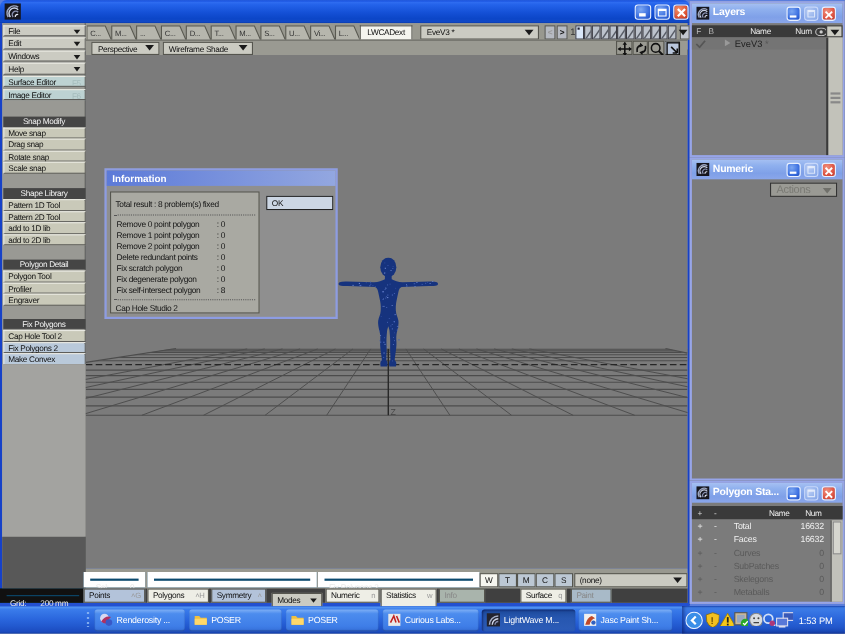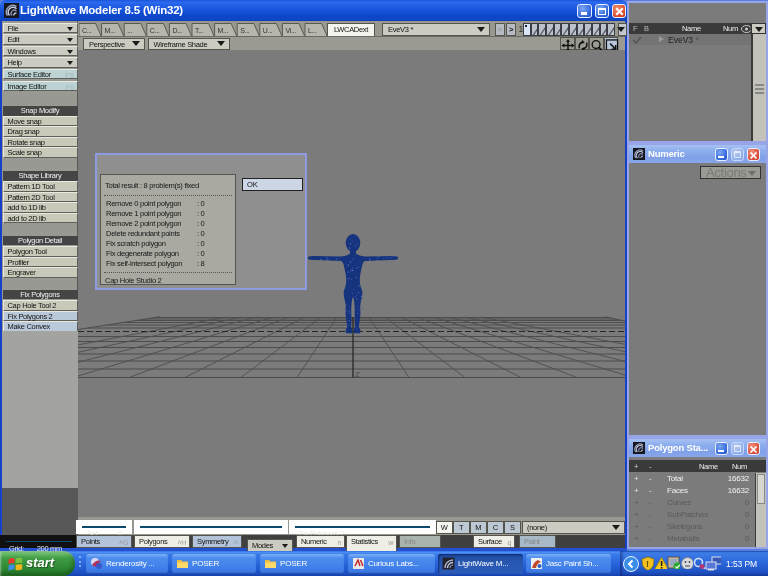--- a/index.html
+++ b/index.html
@@ -98,21 +98,20 @@
 <body>
 
 <div class="abs" id="titlebar">
   <svg class="abs" style="left:4px;top:3px" width="15" height="15" viewBox="0 0 15 15">
     <rect x="0" y="0" width="15" height="15" fill="#16161e"></rect>
     <path d="M3.5 12.5 A6.5 6.5 0 0 1 12.5 3.5" stroke="#9aa4c0" stroke-width="1.5" fill="none"></path>
       <path d="M5.5 12.5 A4.6 4.6 0 0 1 12.5 5.8" stroke="#c8d0e4" stroke-width="1.4" fill="none"></path>
       <path d="M8 12.5 A3 3 0 0 1 12.5 8.2" stroke="#8890b0" stroke-width="1.3" fill="none"></path>
       <path d="M10 12.5 A1.8 1.8 0 0 1 12.5 10.3" stroke="#e0e6f2" stroke-width="1.2" fill="none"></path>
   </svg>
-  <div class="ttext">LightWave Modeler 8.5 (Win32)</div>
   <div class="capbtn min" style="left:577px">
       <span style="position:absolute;left:2.5px;bottom:2.5px;width:6px;height:2.2px;background:#fff"></span>
     </div>
   <div class="capbtn max" style="left:594.5px">
       <span style="position:absolute;left:2.8px;top:2.5px;width:7.5px;height:7px;border:1.6px solid #fff;border-top-width:2.4px;display:block"></span>
     </div>
   <div class="capbtn close" style="left:611.5px">
       <svg width="13" height="13" style="position:absolute;left:0px;top:0px">
         <path d="M3.2 3.2 L9.8 9.8 M9.8 3.2 L3.2 9.8" stroke="#fff" stroke-width="2"></path>
       </svg>
@@ -362,20 +361,21 @@
         <rect x="50.2" y="78.8" width="1.0" height="0.7" fill="#5572c4"></rect>
         <rect x="47.7" y="62.0" width="1.2" height="0.7" fill="#3f5cb0"></rect>
         <rect x="49.2" y="60.6" width="0.7" height="0.6" fill="#6e88d0"></rect>
         <rect x="53.8" y="62.3" width="1.3" height="0.7" fill="#5572c4"></rect>
         <rect x="55.0" y="74.6" width="1.3" height="0.8" fill="#3f5cb0"></rect>
         <rect x="51.2" y="68.3" width="0.7" height="0.6" fill="#3f5cb0"></rect>
       </g>
 </svg>
   </div>
 <div class="abs" id="dlg">
+<div id="dlgtitle">Information</div>
 <div id="dlgpanel">
       <div style="position:absolute;left:4px;top:5.5px">Total result : 8 problem(s) fixed</div>
       <div style="position:absolute;left:3px;top:19.5px;width:128px;border-top:1px dotted #555"></div>
       <div style="position:absolute;left:5px;top:24.2px">Remove 0 point polygon</div>
       <div style="position:absolute;left:96px;top:24.2px">: 0</div>
       <div style="position:absolute;left:5px;top:34.2px">Remove 1 point polygon</div>
       <div style="position:absolute;left:96px;top:34.2px">: 0</div>
       <div style="position:absolute;left:5px;top:44.2px">Remove 2 point polygon</div>
       <div style="position:absolute;left:96px;top:44.2px">: 0</div>
       <div style="position:absolute;left:5px;top:54.2px">Delete redundant points</div>
@@ -416,20 +416,41 @@
 <div class="bbtn" style="left:114px;top:17.5px;width:50px;height:13.5px;background:#b3c3da;color:#111">Symmetry<span class="sc">˄</span></div>
 <div class="bbtn" style="left:169px;top:22px;width:46px;height:13.5px;background:#cbcbc2;color:#111">Modes<span style="position:absolute;right:4px;top:3.5px;width:0;height:0;border-left:3.5px solid transparent;border-right:3.5px solid transparent;border-top:4.5px solid #1a1a1a"></span></div>
 <div class="bbtn" style="left:218px;top:17.5px;width:49px;height:13.5px;background:#eeeee6;color:#111">Numeric<span class="sc">n</span></div>
 <div class="bbtn" style="left:268px;top:17.5px;width:51px;height:28px;background:#eeeee6;color:#111">Statistics<span class="sc">w</span></div>
 <div class="bbtn" style="left:321px;top:17.5px;width:42px;height:13.5px;background:#a9b4ac;color:#888">Info</div>
 <div class="bbtn" style="left:395px;top:17.5px;width:42px;height:13.5px;background:#eeeee6;color:#111">Surface<span class="sc">q</span></div>
 <div class="bbtn" style="left:441px;top:17.5px;width:37px;height:13.5px;background:#a8bac8;color:#888">Paint</div>
   </div>
 
 <div class="panel" id="p-layers" style="top:1px; height:142px">
+    <div class="ptitle">
+      <svg style="position:absolute;left:4px;top:3px" width="12" height="12" viewBox="0 0 15 15">
+        <rect width="15" height="15" fill="#16161e"></rect>
+        <path d="M3.5 12.5 A6.5 6.5 0 0 1 12.5 3.5" stroke="#9aa4c0" stroke-width="1.5" fill="none"></path>
+        <path d="M5.5 12.5 A4.6 4.6 0 0 1 12.5 5.8" stroke="#c8d0e4" stroke-width="1.4" fill="none"></path>
+        <path d="M8 12.5 A3 3 0 0 1 12.5 8.2" stroke="#8890b0" stroke-width="1.3" fill="none"></path>
+        <path d="M10 12.5 A1.8 1.8 0 0 1 12.5 10.3" stroke="#e0e6f2" stroke-width="1.2" fill="none"></path>
+      </svg>
+      <span class="ptext">Layers</span>
+      <div class="pbtn min" style="left:85.5px">
+        <span style="position:absolute;left:2.5px;bottom:2px;width:5.5px;height:2px;background:#fff"></span>
+      </div>
+      <div class="pbtn max" style="left:101.5px">
+        <span style="position:absolute;left:2.5px;top:2.2px;width:7px;height:6.5px;border:1.4px solid #fff;border-top-width:2px;display:block;opacity:.65"></span>
+      </div>
+      <div class="pbtn close" style="left:117.5px">
+        <svg width="11" height="11" style="position:absolute;left:0.5px;top:1px">
+          <path d="M2.5 2.5 L8.5 8.5 M8.5 2.5 L2.5 8.5" stroke="#fff" stroke-width="1.7"></path>
+        </svg>
+      </div>
+    </div>
 <div class="phead" style="top:19.5px;height:11.5px">
       <span style="position:absolute;left:4px;top:1.5px;color:#bbb">F</span>
       <span style="position:absolute;left:15px;top:1.5px;color:#bbb">B</span>
       <span style="position:absolute;left:53px;top:1.5px;color:#eee">Name</span>
       <span style="position:absolute;left:94px;top:1.5px;color:#eee">Num</span>
       <svg style="position:absolute;left:112px;top:2px" width="11" height="8">
         <ellipse cx="5.5" cy="4" rx="5" ry="3.5" fill="none" stroke="#ccc" stroke-width="1"></ellipse>
         <circle cx="5.5" cy="4" r="1.5" fill="#ccc"></circle>
       </svg>
     </div>
@@ -464,21 +485,21 @@
       </div>
       <div class="pbtn max" style="left:101.5px">
         <span style="position:absolute;left:2.5px;top:2.2px;width:7px;height:6.5px;border:1.4px solid #fff;border-top-width:2px;display:block;opacity:.65"></span>
       </div>
       <div class="pbtn close" style="left:117.5px">
         <svg width="11" height="11" style="position:absolute;left:0.5px;top:1px">
           <path d="M2.5 2.5 L8.5 8.5 M8.5 2.5 L2.5 8.5" stroke="#fff" stroke-width="1.7"></path>
         </svg>
       </div>
     </div>
-<div style="position:absolute;left:71px;top:21px;width:61px;height:13px;background:#9a9a94;border:1px solid #333;color:#7a7a74;font-size:13px;letter-spacing:-0.3px;line-height:12px;padding-left:5px">Actions<span style="position:absolute;right:4px;top:4px;width:0;height:0;border-left:4px solid transparent;border-right:4px solid transparent;border-top:5px solid #70706a"></span></div>
+<div style="position:absolute;left:71px;top:21px;width:61px;height:13px;background:#9a9a94;border:1px solid #333;color:#7a7a74;font-size:10px;letter-spacing:-0.3px;line-height:12px;padding-left:5px">Actions<span style="position:absolute;right:4px;top:4px;width:0;height:0;border-left:4px solid transparent;border-right:4px solid transparent;border-top:5px solid #70706a"></span></div>
   </div>
 <div class="panel" id="p-stats" style="top:437px; height:112px">
     <div class="ptitle">
       <svg style="position:absolute;left:4px;top:3px" width="12" height="12" viewBox="0 0 15 15">
         <rect width="15" height="15" fill="#16161e"></rect>
         <path d="M3.5 12.5 A6.5 6.5 0 0 1 12.5 3.5" stroke="#9aa4c0" stroke-width="1.5" fill="none"></path>
         <path d="M5.5 12.5 A4.6 4.6 0 0 1 12.5 5.8" stroke="#c8d0e4" stroke-width="1.4" fill="none"></path>
         <path d="M8 12.5 A3 3 0 0 1 12.5 8.2" stroke="#8890b0" stroke-width="1.3" fill="none"></path>
         <path d="M10 12.5 A1.8 1.8 0 0 1 12.5 10.3" stroke="#e0e6f2" stroke-width="1.2" fill="none"></path>
       </svg>
@@ -536,29 +557,20 @@
       <span style="position:absolute;left:20px;top:1px;color:#5a5a5a">-</span>
       <span style="position:absolute;left:38px;top:1px;color:#5a5a5a">Metaballs</span>
       <span style="position:absolute;right:6px;top:1px;color:#5a5a5a">0</span>
     </div>
 <div style="position:absolute;left:126px;top:33.5px;width:11px;height:74px;background:#c2c2ba;border-left:1px solid #3a3a3a">
       <div style="position:absolute;left:1px;top:1px;width:8px;height:30px;background:#d6d6ce;border:1px solid #888"></div>
     </div>
   </div>
 
 <div class="abs" id="taskbar">
-  <div id="startbtn">
-    <svg style="position:absolute;left:7px;top:4px" width="17" height="17" viewBox="0 0 17 17">
-      <path d="M1.5 4.4 Q4.5 2.4 7.4 3.2 L7.4 8.3 Q4.5 7.5 1.5 9.1 Z" fill="#e8392c"></path>
-      <path d="M8.6 3.4 Q11.5 1.9 15.2 3.4 L15.2 8.1 Q11.5 7.1 8.6 8.5 Z" fill="#7bbf3e"></path>
-      <path d="M1.5 10.4 Q4.5 8.9 7.4 9.6 L7.4 14.6 Q4.5 14.3 1.5 15.7 Z" fill="#3f8fe8"></path>
-      <path d="M8.6 9.8 Q11.5 8.7 15.2 9.5 L15.2 14.3 Q11.5 15.7 8.6 14.9 Z" fill="#f3b71e"></path>
-    </svg>
-    <div class="stext">start</div>
-  </div>
   <div style="position:absolute;left:79px;top:5px;width:2px;height:14px;background:repeating-linear-gradient(180deg,rgba(150,190,245,.8) 0 2px,transparent 2px 4.5px)"></div>
   <div class="taskb " style="left:86px;width:82px">
       <svg class="ic" viewBox="0 0 13 13">
         <circle cx="5" cy="5" r="4" fill="#d8d8f0"></circle>
         <path d="M2 8 Q6 2 11 4 Q8 6 9 9 Q5 11 2 8Z" fill="#b03060"></path>
         <circle cx="9" cy="9" r="3" fill="#3858c8"></circle>
       </svg>
       <span class="tx">Renderosity ...</span>
     </div>
 <div class="taskb " style="left:172px;width:84px">

